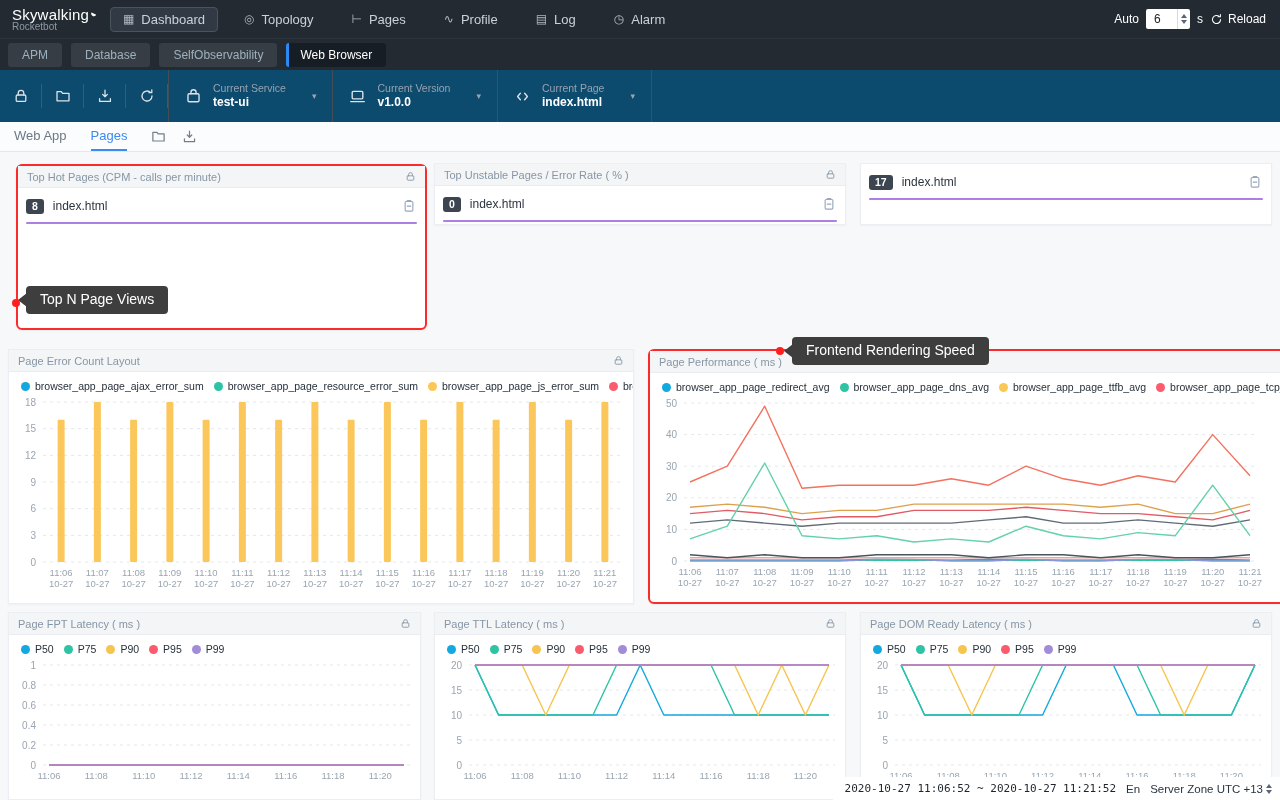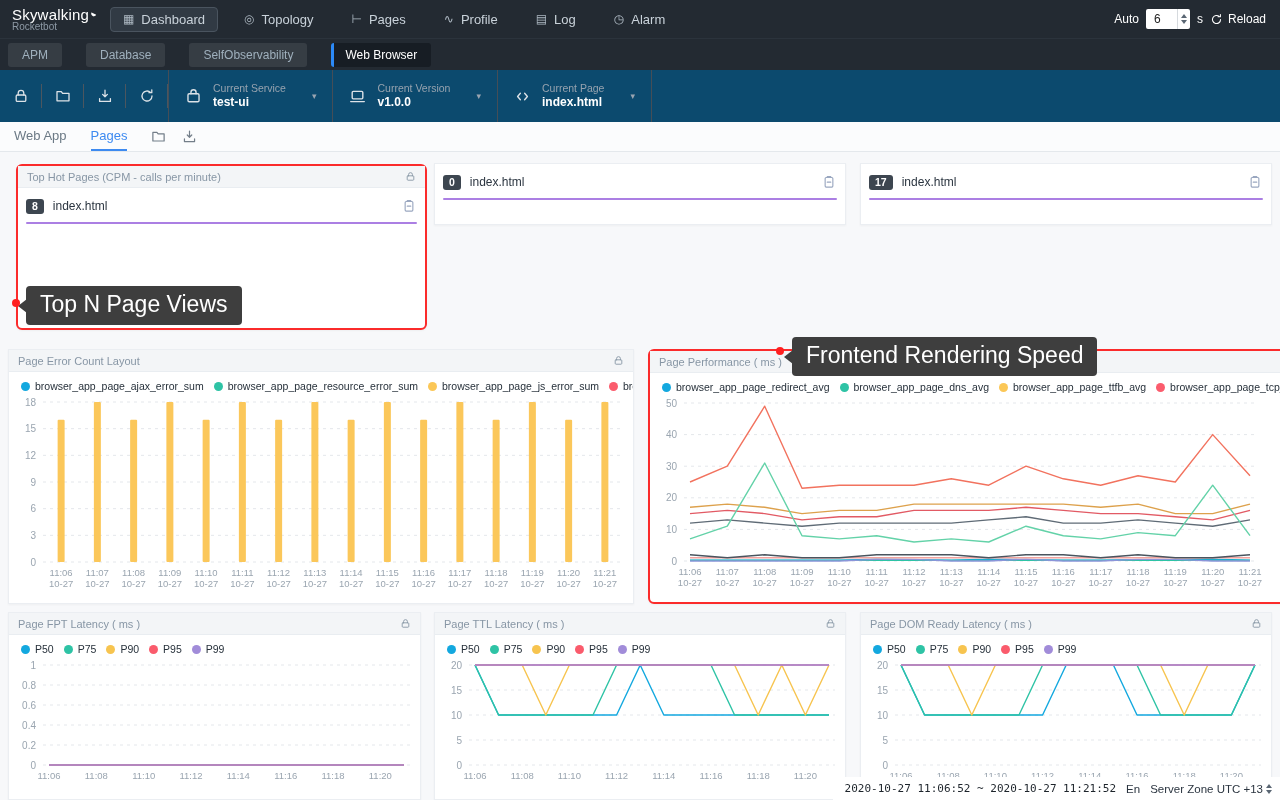--- a/index.html
+++ b/index.html
@@ -19,21 +19,21 @@
   .nav-item.active{background:#313a44;border:1px solid #4a545f}
   .nav-right{margin-left:auto;margin-right:14px;display:flex;align-items:center;gap:7px;color:#fff;font-size:12px}
   .auto-input{width:44px;height:20px;background:#fff;border-radius:2px;color:#222;display:flex;align-items:center;padding-left:8px;position:relative;cursor:text}
   .spin{position:absolute;right:0;top:0;bottom:0;width:13px;border-left:1px solid #d6dade;display:flex;flex-direction:column;align-items:center;justify-content:center;gap:2px}
   .spin i,.stepper i{display:block;width:0;height:0;border-left:3.5px solid transparent;border-right:3.5px solid transparent}
   .spin .up,.stepper .up{border-bottom:4px solid #5a6673}
   .spin .dn,.stepper .dn{border-top:4px solid #5a6673}
   .reload{display:flex;align-items:center;gap:5px;cursor:pointer}
   .reload .ico{width:13px;height:13px;color:#fff}
   
-  .tabs-row{position:absolute;left:0;top:38px;width:1280px;height:32px;background:#232a32;border-top:1px solid #2b333c;display:flex;align-items:center;padding-left:8px;gap:24px;z-index:10}
+  .tabs-row{position:absolute;left:0;top:38px;width:1280px;height:32px;background:#232a32;border-top:1px solid #2b333c;display:flex;align-items:center;padding-left:8px;gap:9px;z-index:10}
   .tab-btn{font-size:12px;color:#9fb0bd;background:rgba(255,255,255,.09);padding:5px 14px;border-radius:3px;cursor:pointer}
   .tab-btn.active{background:#171d24;color:#fff;border-left:3px solid #2c8af8;padding-left:11px}
   
   .toolbar{position:absolute;left:0;top:70px;width:1280px;height:52px;background:#0c4a6e;display:flex;align-items:center;color:#dde3e8;z-index:10}
   .tool-btn{width:41px;display:flex;justify-content:center;cursor:pointer}
   .tool-btn .ico{width:16px;height:16px;color:#dde3e8}
   .tdiv{width:1px;height:24px;background:#4c565f}
   .selector{display:flex;align-items:center;height:100%;padding:0 16px;border-right:1px solid #454e57;cursor:pointer}
   .selector:first-of-type{border-left:1px solid #454e57}
   .sel-ico{width:17px;height:17px;color:#dde3e8;margin-right:11px}
@@ -56,21 +56,21 @@
   .pname{font-size:12px;color:#2b3540}
   .copyic{margin-left:auto;width:14px;height:14px;color:#9aa7c0;cursor:pointer}
   .purple{height:2px;background:#ab7fe3;margin:8px 8px 0 8px;border-radius:1px}
   
   .legend{display:flex;align-items:center;gap:10px;padding:8px 10px 2px 12px;font-size:10.5px;color:#27313b;white-space:nowrap;overflow:hidden}
   .legend .li{display:inline-flex;align-items:center;cursor:pointer}
   .legend .dot{width:9px;height:9px;border-radius:50%;display:inline-block;margin-right:5px}
   .plot{width:100%;position:relative}
   
   .anno-dot{position:absolute;width:8px;height:8px;border-radius:50%;background:#ff1f1f;z-index:60}
-  .anno-tip{position:absolute;background:#3e3e3e;color:#fff;font-size:23px;padding:5px 14px 7px;border-radius:4px;z-index:55;white-space:nowrap}
+  .anno-tip{position:absolute;background:#3e3e3e;color:#fff;font-size:14px;padding:5px 14px 7px;border-radius:4px;z-index:55;white-space:nowrap}
   .anno-tip .arrow{position:absolute;left:-8px;top:50%;transform:translateY(-50%);width:0;height:0;border-top:7px solid transparent;border-bottom:7px solid transparent;border-right:9px solid #3e3e3e}
   
   .footer{position:absolute;right:0;bottom:0;height:23px;background:#fff;display:flex;align-items:center;gap:10px;padding:0 8px 0 12px;z-index:70}
   .f-time{font-family:"DejaVu Sans Mono",monospace;font-size:11px;color:#1d242b;cursor:pointer}
   .f-lang{font-size:11.5px;color:#2b3540;cursor:pointer}
   .f-zone{display:flex;align-items:center;font-size:11.5px;color:#2b3540;cursor:pointer}
   .stepper{display:inline-flex;flex-direction:column;gap:2px;margin-left:3px}
 </style>
 </head>
 <body>
@@ -249,20 +249,29 @@
         <svg viewBox="0 0 16 16" fill="none" stroke="currentColor" stroke-width="1.3" stroke-linecap="round" stroke-linejoin="round">
           <rect x="3.6" y="2.8" width="8.8" height="11" rx="1.2"></rect>
           <path d="M6 2.8V1.9h4v.9M6 8.2h4"></path>
         </svg>
       </span>
   </div>
   <div class="purple"></div>
 </div>
 
 <div class="card" style="left:434px;top:163px;width:412px;height:62px">
+  <div class="card-h">
+      <span>Top Unstable Pages / Error Rate ( % )</span>
+    <span class="ico hlock">
+        <svg viewBox="0 0 16 16" fill="none" stroke="currentColor" stroke-width="1.3" stroke-linecap="round" stroke-linejoin="round">
+          <rect x="3.2" y="7" width="9.6" height="6.4" rx="1.2"></rect>
+          <path d="M5.2 7V5.2a2.8 2.8 0 0 1 5.6 0V7"></path>
+        </svg>
+      </span>
+    </div>
   <div class="trow">
     <span class="badge">0</span>
     <span class="pname">index.html</span>
     <span class="ico copyic">
         <svg viewBox="0 0 16 16" fill="none" stroke="currentColor" stroke-width="1.3" stroke-linecap="round" stroke-linejoin="round">
           <rect x="3.6" y="2.8" width="8.8" height="11" rx="1.2"></rect>
           <path d="M6 2.8V1.9h4v.9M6 8.2h4"></path>
         </svg>
       </span>
   </div>

